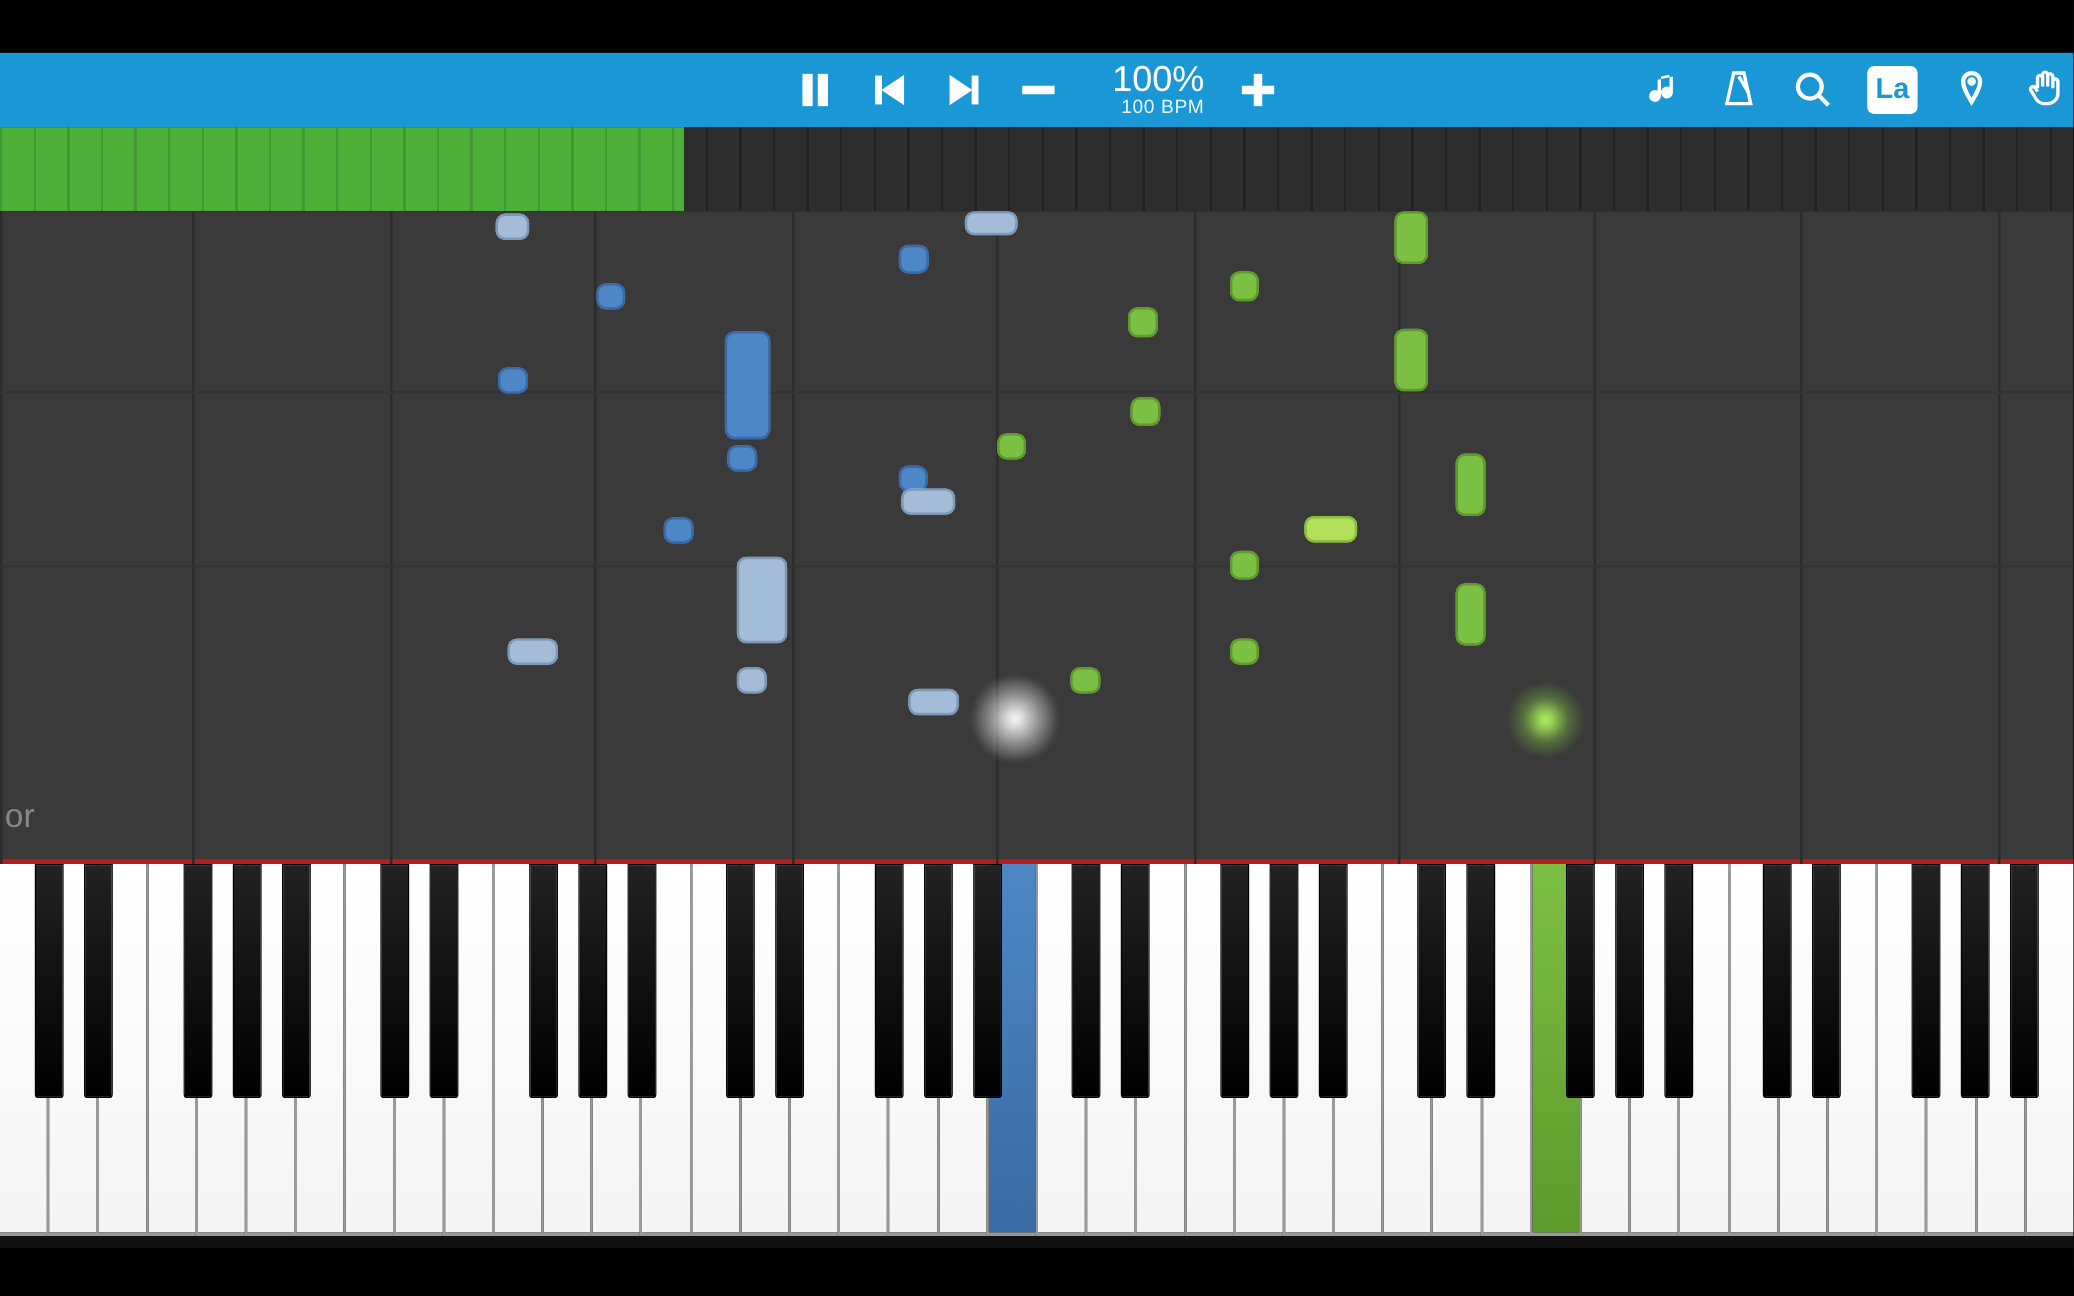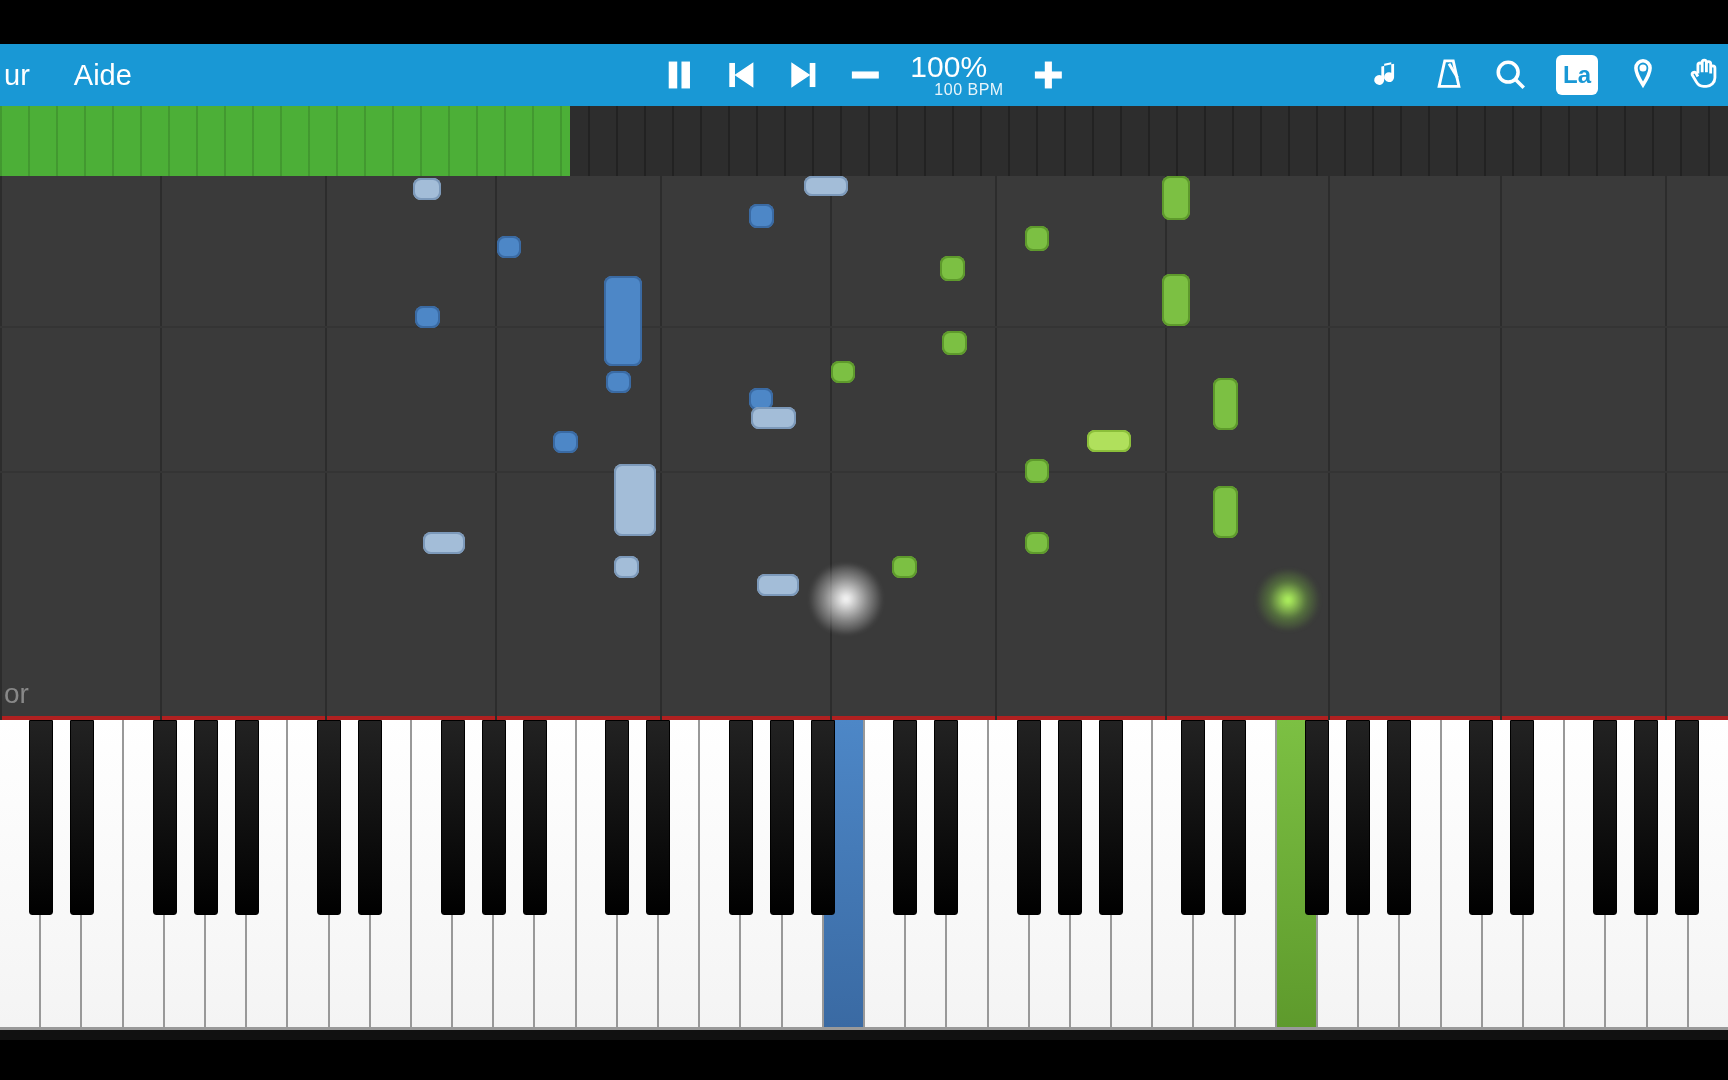--- a/index.html
+++ b/index.html
@@ -13,21 +13,21 @@
     font-size: 29px;
   }
   .menu-left { display: flex; gap: 0; padding-left: 0; }
   .menu-item { padding: 12px 22px; border-radius: 4px; cursor: pointer; }
   .menu-item.partial { padding-left: 4px; }
   .center-controls {
     position: absolute; left: 50%; transform: translateX(-50%);
     display: flex; align-items: center; gap: 28px;
   }
   .ctrl-btn { cursor: pointer; display: flex; align-items: center; justify-content: center; }
-  .tempo-box { text-align: left; line-height: 1; }
+  .tempo-box { text-align: right; line-height: 1; }
   .tempo-pct { font-size: 30px; font-weight: 500; }
   .tempo-bpm { font-size: 16px; opacity: .9; letter-spacing: .5px; margin-left: 24px; }
   .right-controls {
     position: absolute; right: 0; display: flex; align-items: center; gap: 28px; padding-right: 6px;
   }
   .la-btn {
     background: #fff; color: #1998d5; border-radius: 6px;
     width: 42px; height: 40px; display: flex; align-items: center; justify-content: center;
     font-weight: 600; font-size: 24px;
   }
@@ -64,21 +64,21 @@
   }
   .glow-green {
     position: absolute; width: 70px; height: 60px; border-radius: 50%;
     background: radial-gradient(circle,#b7ff60 0%,rgba(124,192,67,.4) 40%,transparent 70%);
     filter: blur(2px);
   }
   .hit-line {
     position: absolute; left: 0; right: 0; bottom: 0; height: 4px; background: #b02020;
   }
   .corner-label {
-    position: absolute; left: 4px; bottom: 10px; color: #888; font-size: 28px;
+    position: absolute; left: 4px; bottom: 24px; color: #888; font-size: 28px;
   }
 
   
   .keyboard {
     position: absolute; top: 720px; left: 0; right: 0; height: 310px;
     background: #111;
   }
   .white-keys { position: absolute; inset: 0; display: flex; }
   .white-key {
     flex: 1; background: linear-gradient(#fff,#f4f4f4);
@@ -97,24 +97,20 @@
   .kbd-bottom {
     position: absolute; top: 1030px; left: 0; right: 0; height: 10px; background: #111;
   }
 </style>
 </head>
 <body>
 
 <div class="app">
 
   <div class="toolbar">
-    <div class="menu-left">
-      <div class="menu-item partial">ur</div>
-      <div class="menu-item">Aide</div>
-    </div>
 
     <div class="center-controls">
       <div class="ctrl-btn">
         <svg class="icon" viewBox="0 0 24 24">
             <rect x="5" y="3" width="5" height="18"></rect>
             <rect x="14" y="3" width="5" height="18"></rect>
           </svg>
       </div>
       <div class="ctrl-btn">
         <svg class="icon" viewBox="0 0 24 24">

